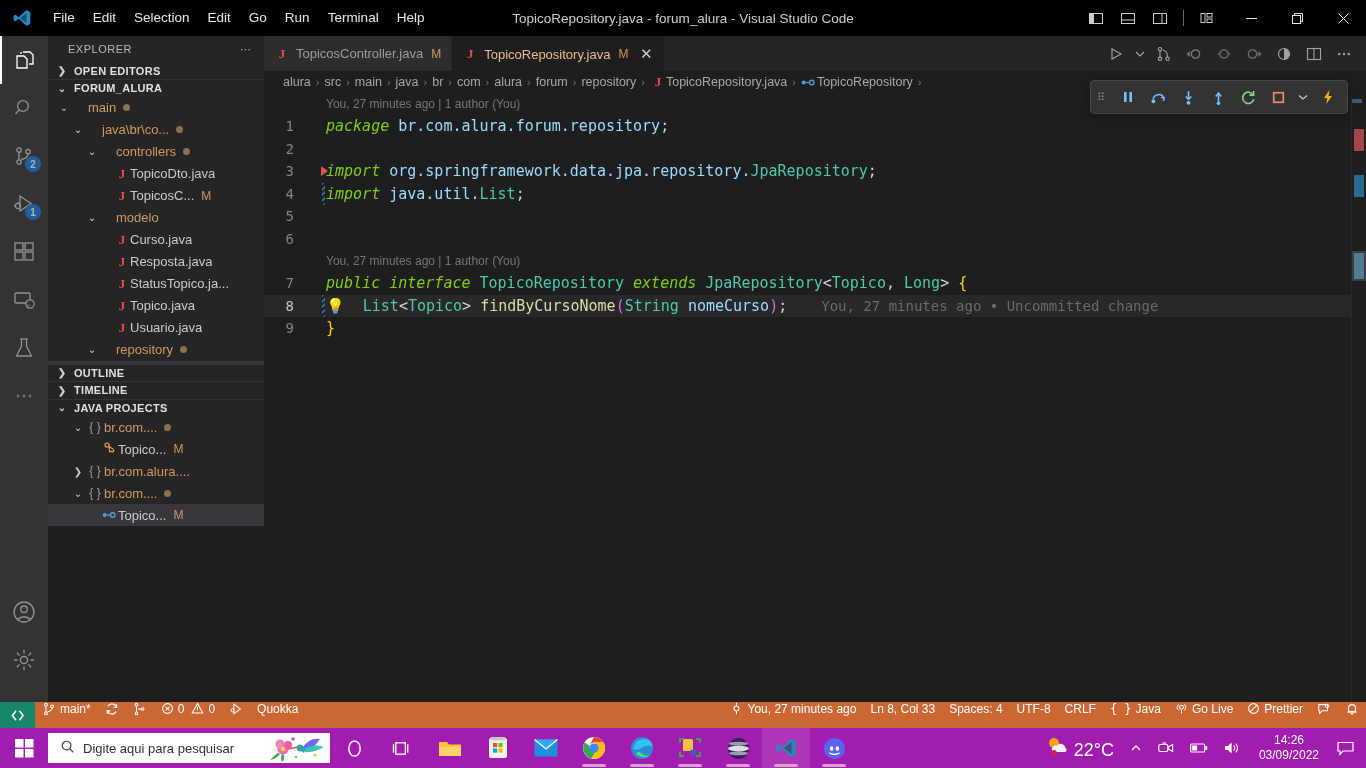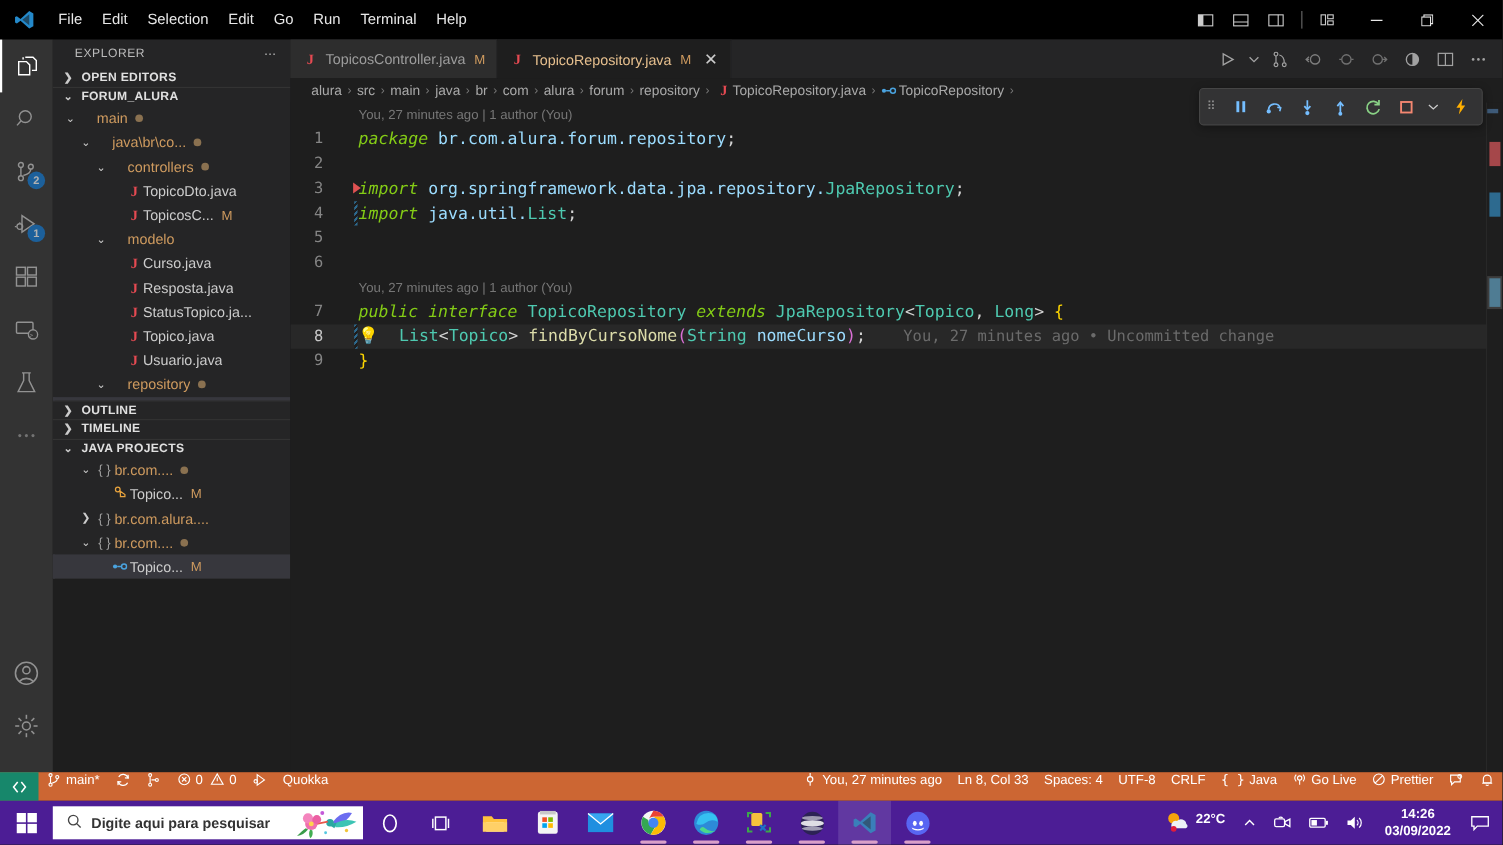--- a/index.html
+++ b/index.html
@@ -173,34 +173,34 @@
     font-size: 12px;
   }
   .sb-left { display: flex; align-items: center; height: 26px; }
   .sb-right { position: absolute; right: 0; display: flex; align-items: center; height: 26px; }
   .sb-item { display: flex; align-items: flex-start; gap: 4px; padding: 0 7px; height: 26px; white-space: nowrap;}
   .sb-remote { background: #17876b; padding: 0 10px; height:26px; display:flex; align-items:center;}
 
   
   .taskbar {
     position: absolute; top: 728px; left: 0; width: 1366px; height: 40px;
-    background: #4c1d95; display: flex; align-items: center; font-weight: bold;
+    background: #a21caf; display: flex; align-items: center;
   }
   .start-btn { width: 48px; height: 40px; display: flex; align-items: center; justify-content: center; }
   .search-box {
     width: 282px; height: 30px; background: #ffffff; display: flex; align-items: center;
     gap: 8px; padding-left: 12px; color: #333; font-size: 13px; position: relative; overflow:hidden;
   }
   .tb-icon { width: 48px; height: 40px; display:flex; align-items:center; justify-content:center; position:relative;}
   .tb-icon.running::after {
     content:''; position:absolute; bottom:1px; left:12px; width:24px; height:3px; background:#d9a0c8; border-radius:2px;
   }
   .tb-icon.active { background: rgba(255,255,255,.12); }
   .tray { position: absolute; right: 0; display: flex; align-items: center; height: 40px; }
-  .tray-item { padding: 0 8px; display: flex; align-items: flex-start; color: #ffffff; font-size: 12px; }
+  .tray-item { padding: 0 8px; display: flex; align-items: flex-end; color: #ffffff; font-size: 18px; }
   .clock { text-align: center; line-height: 15px; font-size: 12px; color: #fff; padding: 0 10px;}
 </style>
 </head>
 <body>
 
 <div class="app">
 
   <div class="titlebar">
     <div class="vscode-logo">
       <svg width="20" height="20" viewBox="0 0 24 24">
@@ -211,20 +211,21 @@
     <div class="menu" id="menu-bar">
         <div class="menu-item">File</div>
         <div class="menu-item">Edit</div>
         <div class="menu-item">Selection</div>
         <div class="menu-item">Edit</div>
         <div class="menu-item">Go</div>
         <div class="menu-item">Run</div>
         <div class="menu-item">Terminal</div>
         <div class="menu-item">Help</div>
       </div>
+    <div class="title-center">TopicoRepository.java - forum_alura - Visual Studio Code</div>
     <div class="title-right">
       <div class="layout-ctrls">
         <div class="layout-btn">
           <svg width="16" height="16" viewBox="0 0 16 16">
               <rect x="1.5" y="3.5" width="13" height="10" fill="none" stroke="#cccccc"></rect>
               <rect x="1.5" y="3.5" width="4.5" height="10" fill="#cccccc"></rect>
             </svg>
         </div>
         <div class="layout-btn">
           <svg width="16" height="16" viewBox="0 0 16 16">

